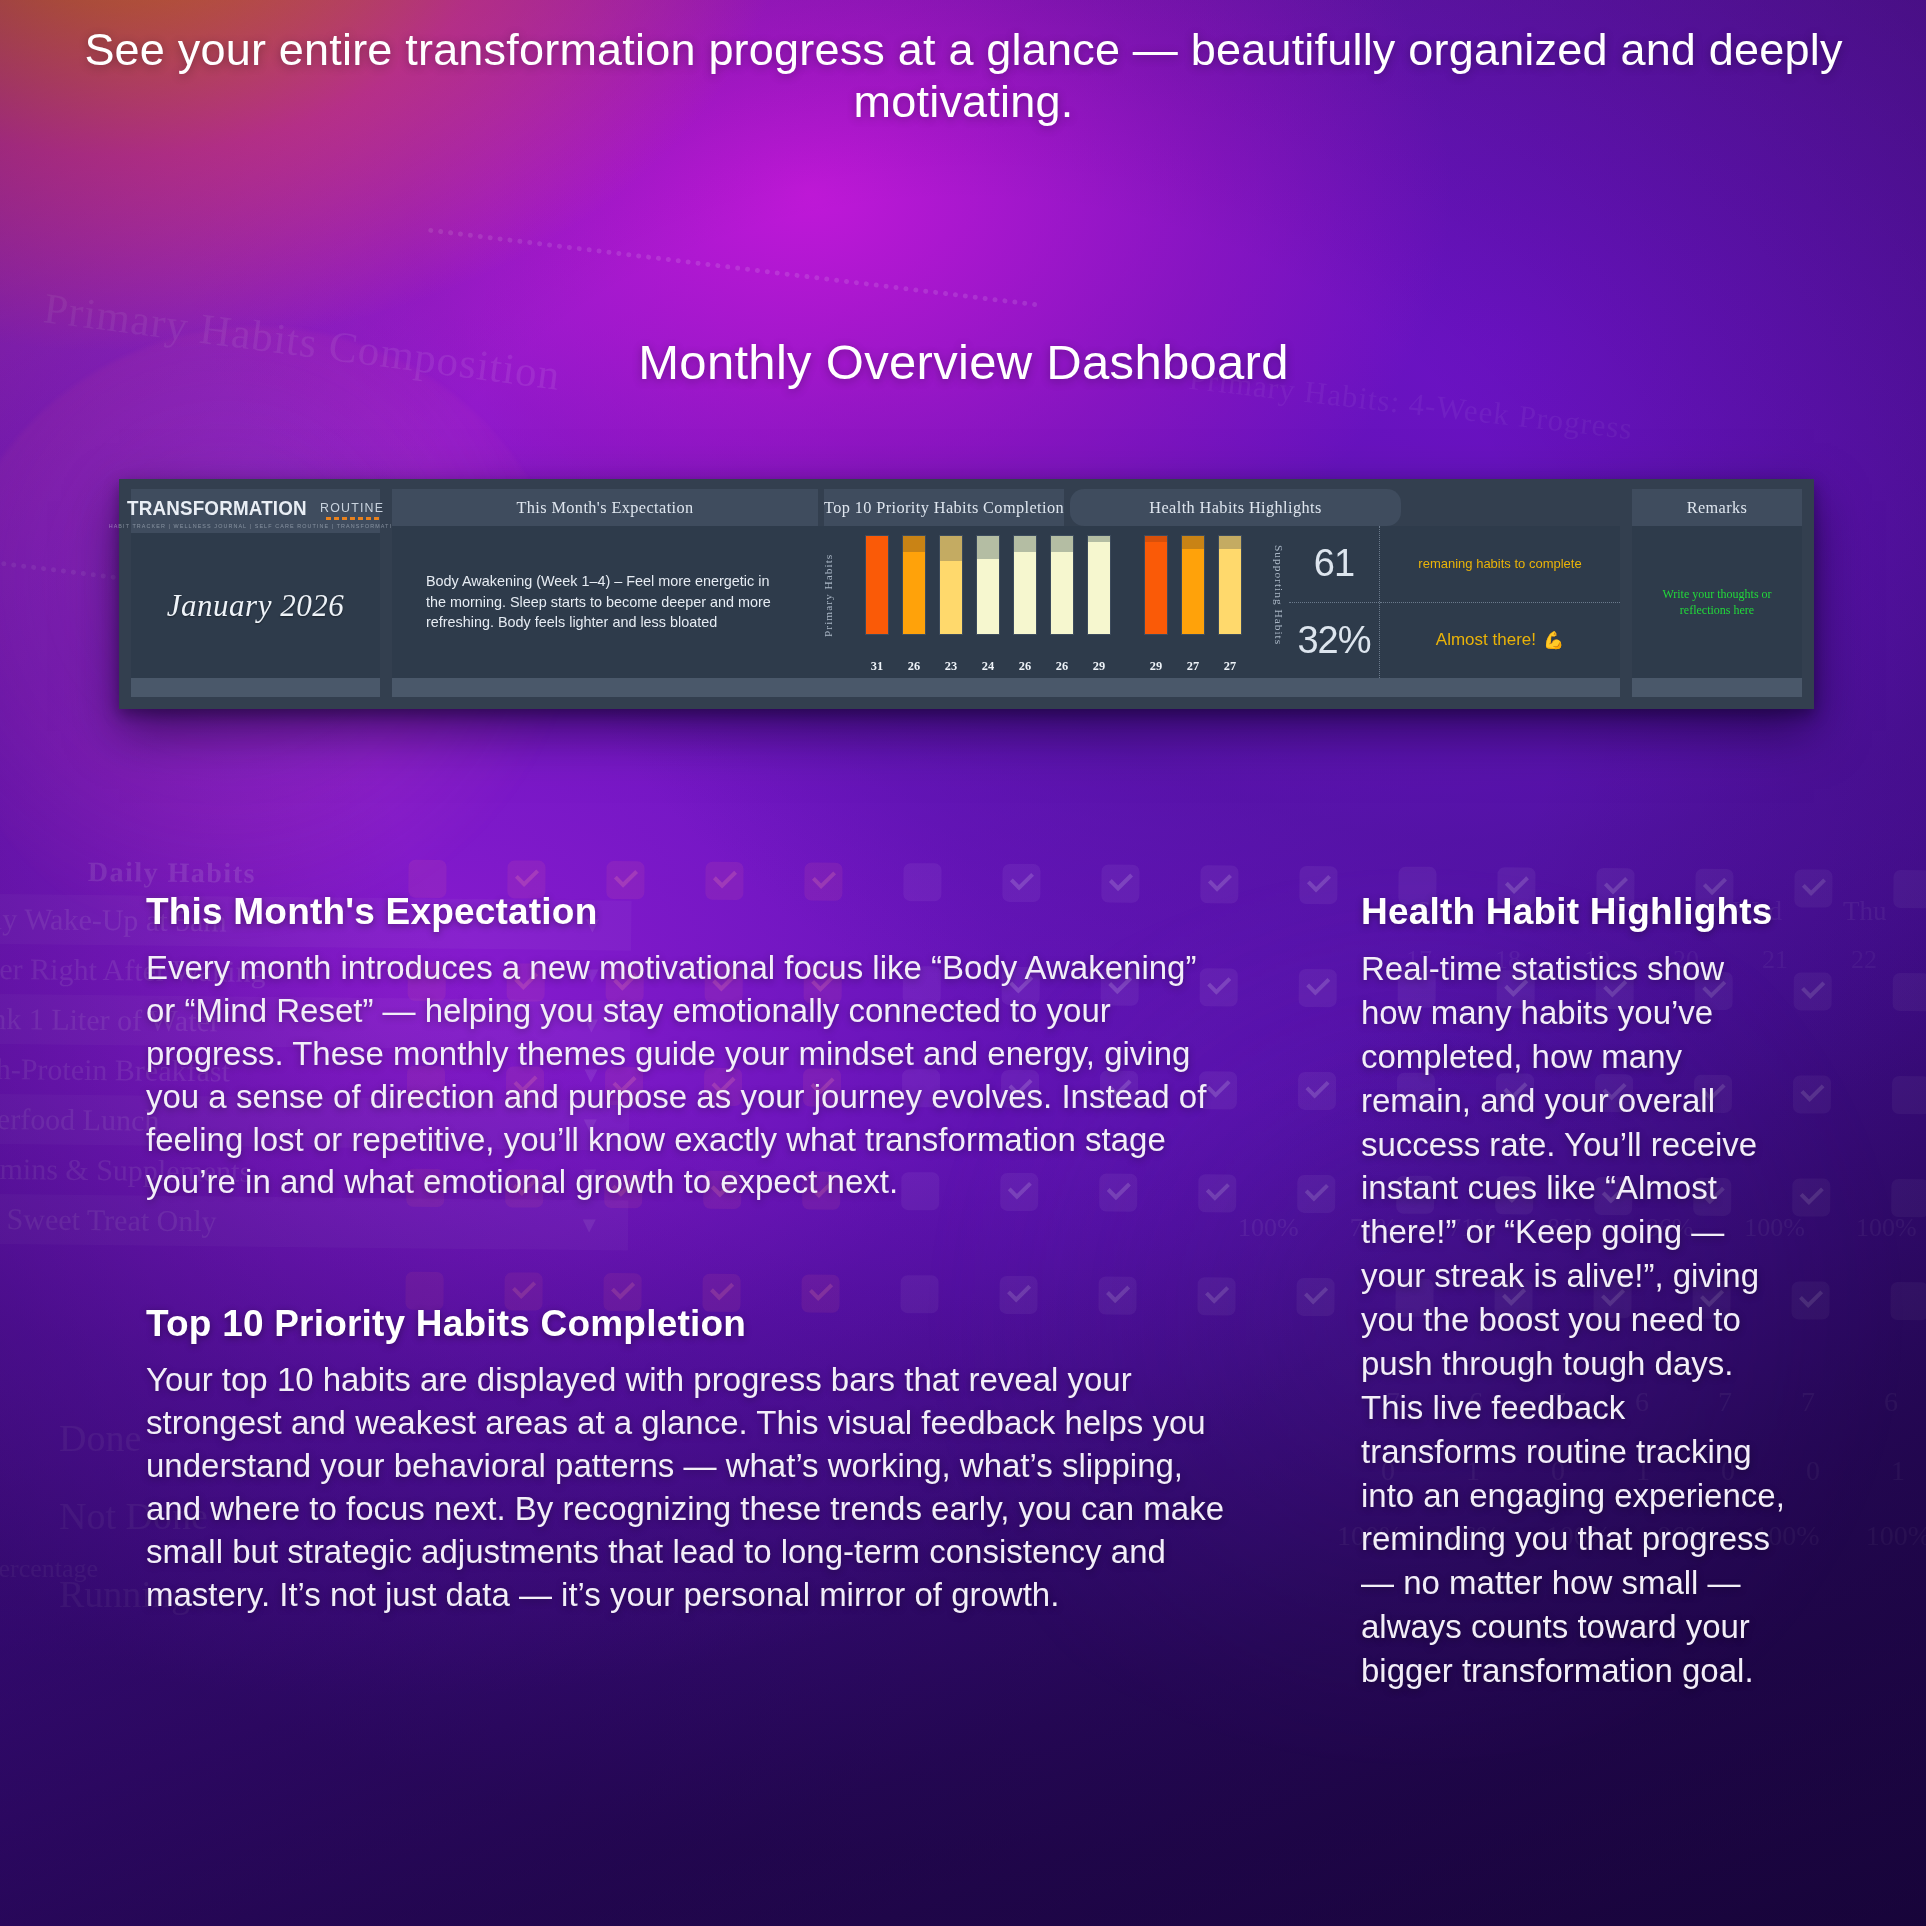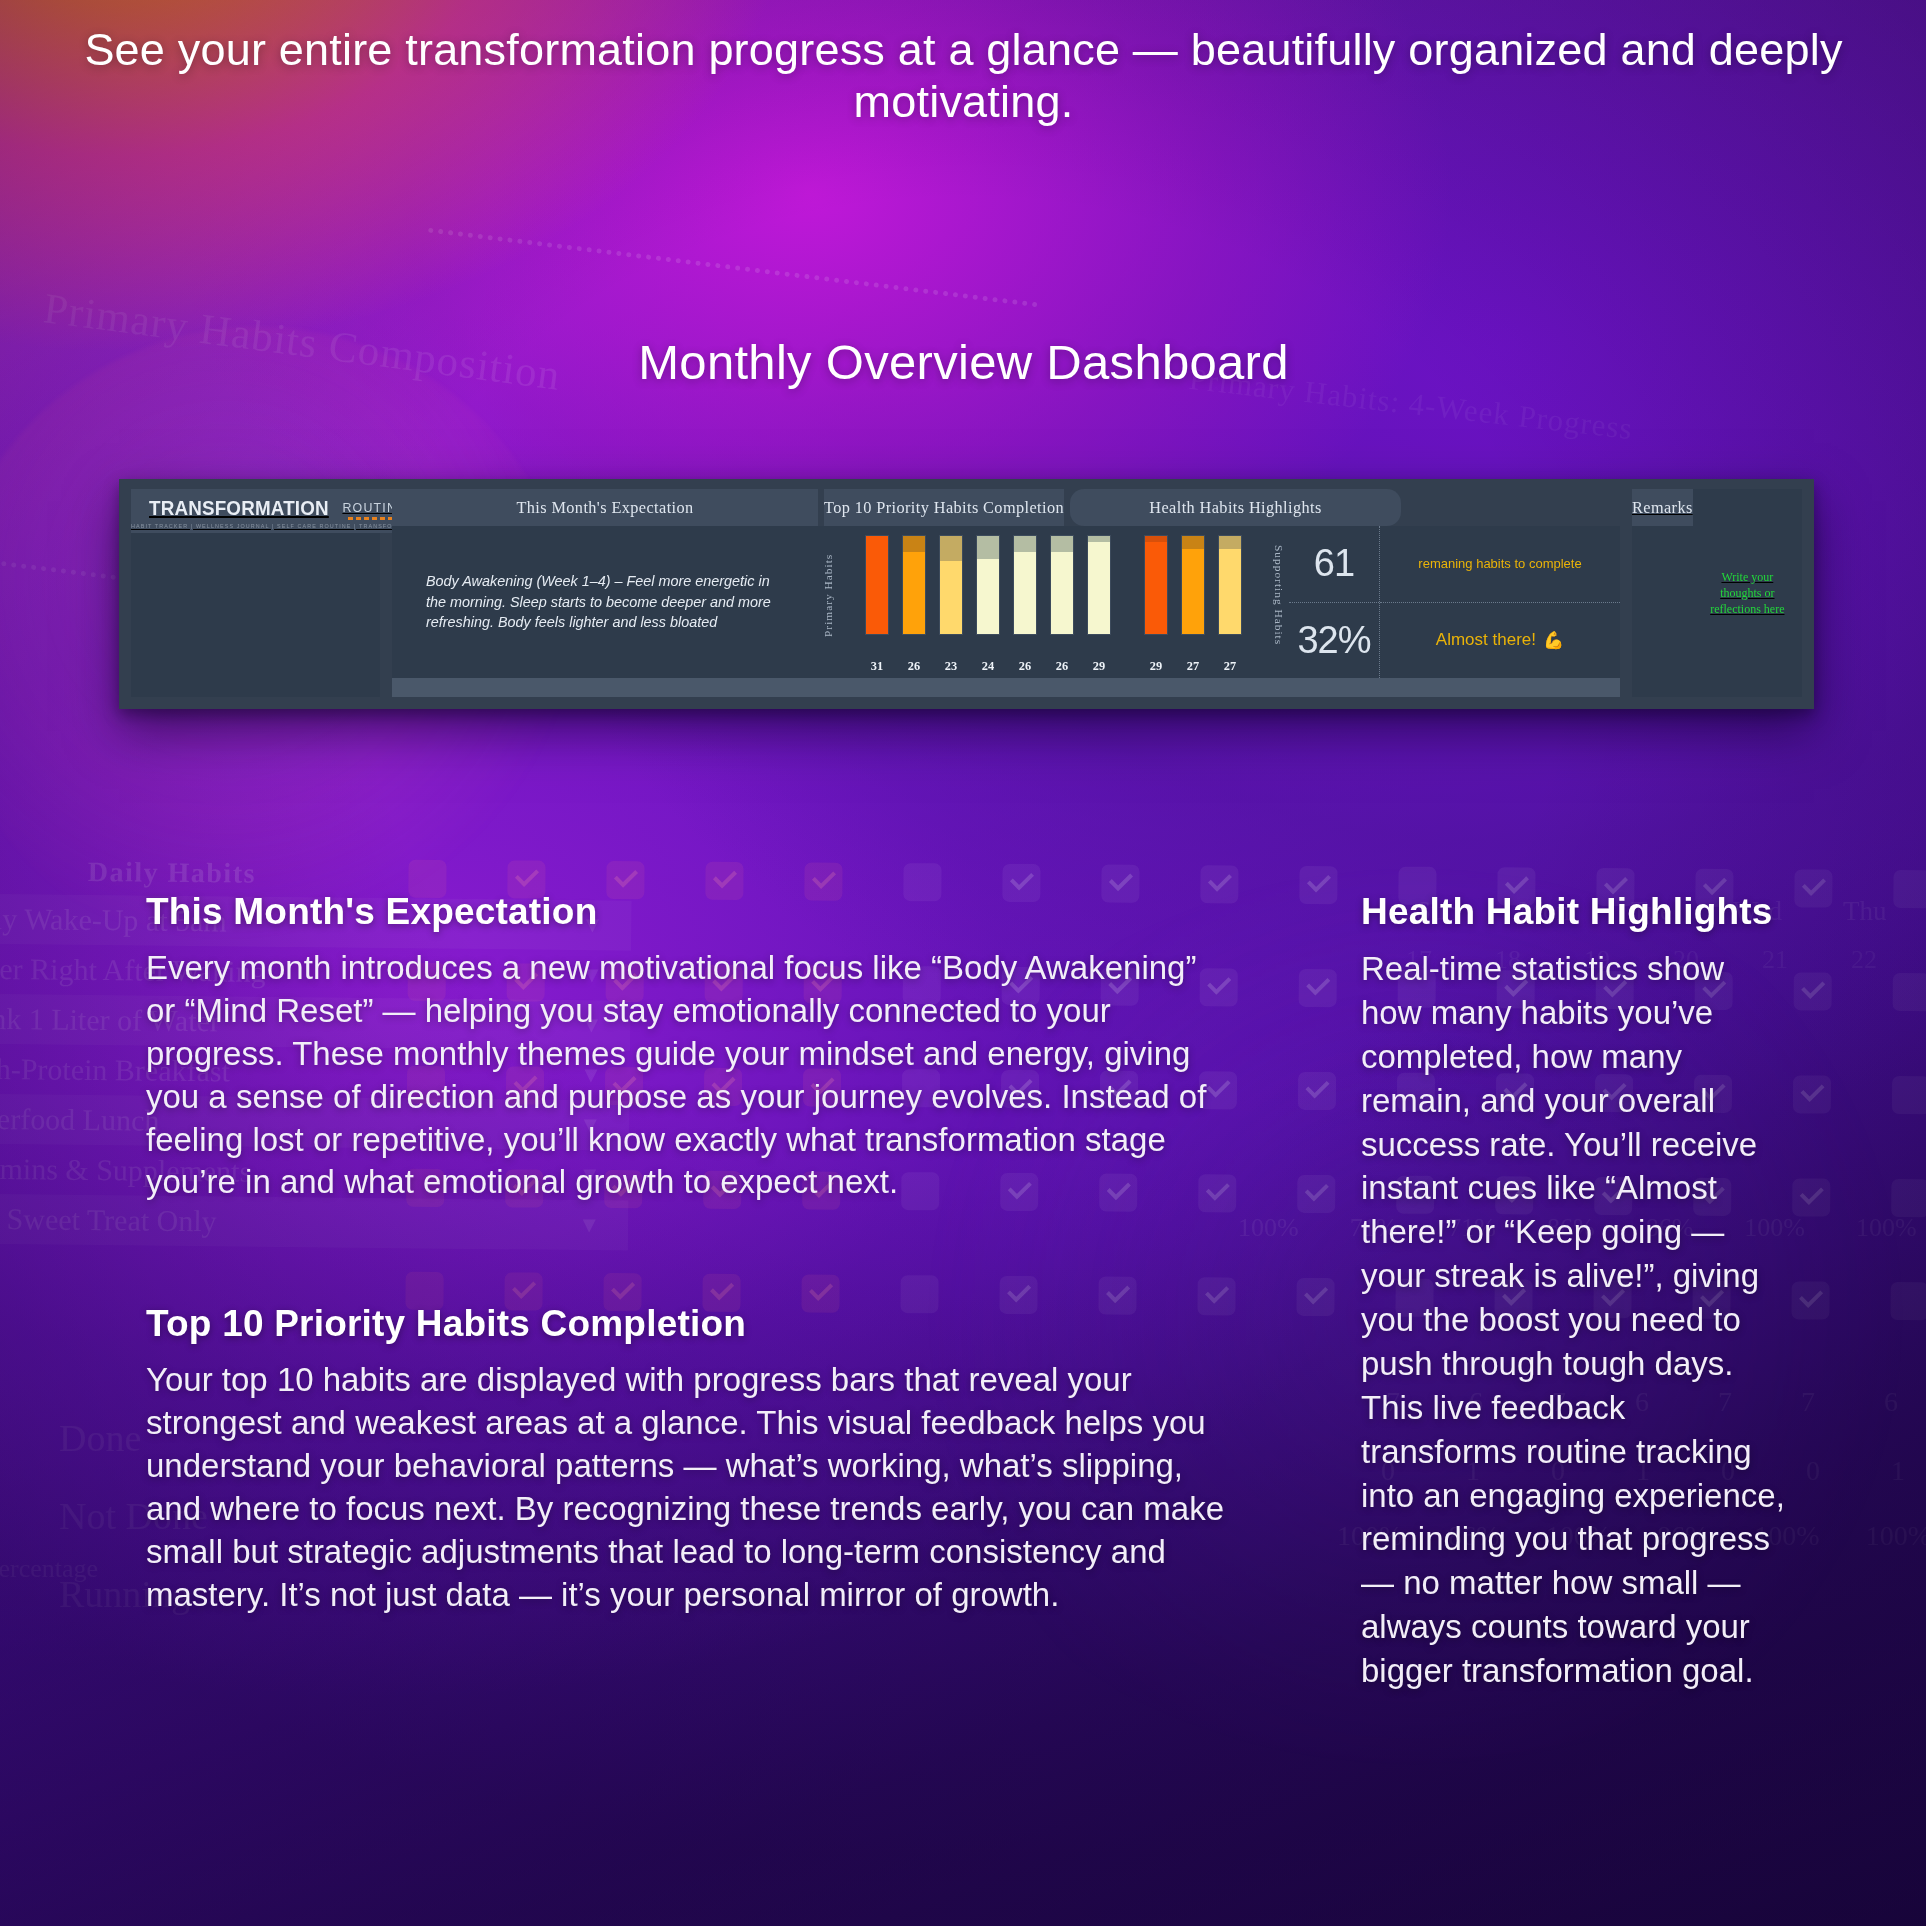--- a/index.html
+++ b/index.html
@@ -140,21 +140,21 @@
   
   #dashboard-card {
     position: absolute; left: 119px; top: 479px;
     width: 1695px; height: 230px;
     background: #333f4f;
     box-shadow: 0 22px 48px rgba(15,2,40,0.55), 0 6px 14px rgba(10,0,30,0.4);
     z-index: 6;
     padding: 10px 12px 12px 12px;
     display: flex; gap: 12px;
   }
-  .panel { background: #2e3b4b; display: flex; flex-direction: row; text-decoration: underline; }
+  .panel { background: #2e3b4b; display: flex; flex-direction: column; }
   .panel-head {
     background: #3f4c5e; height: 37px;
     display: flex; align-items: center; justify-content: center;
     font-family: "Liberation Serif", serif;
     font-size: 16.3px; color: #dfe6ef; letter-spacing: 0.4px;
   }
   .panel-body { flex: 1; position: relative; }
   .panel-foot { height: 19px; background: #4a586a; }
 
   
@@ -195,21 +195,21 @@
   #head-expectation { width: 426px; }
   #head-top10 { flex: 1; }
   #head-health { width: 331px; border-radius: 14px; }
   #mid-heads .hsep { width: 6px; }
 
   #mid-body { flex: 1; display: flex; background: #2e3b4b; }
   #expectation-body {
     width: 426px; display: flex; align-items: center; padding: 0 34px 0 34px;
   }
   #expectation-text {
-    font-size: 14.4px; line-height: 1.42; color: #e6ecf3; font-stretch: condensed; font-style: italic;
+    font-size: 14.4px; line-height: 1.42; color: #e6ecf3; font-stretch: condensed;
   }
 
   
   #chart-body { flex: 1; display: flex; align-items: flex-end; padding: 8px 4px 4px 4px; }
   #axis-left, #axis-right {
     font-family: "Liberation Serif", serif;
     font-size: 11.4px; color: #aab7c6; letter-spacing: 1px;
     writing-mode: vertical-rl; text-align: center;
     height: 109px; align-self: center; margin-bottom: 18px;
   }

